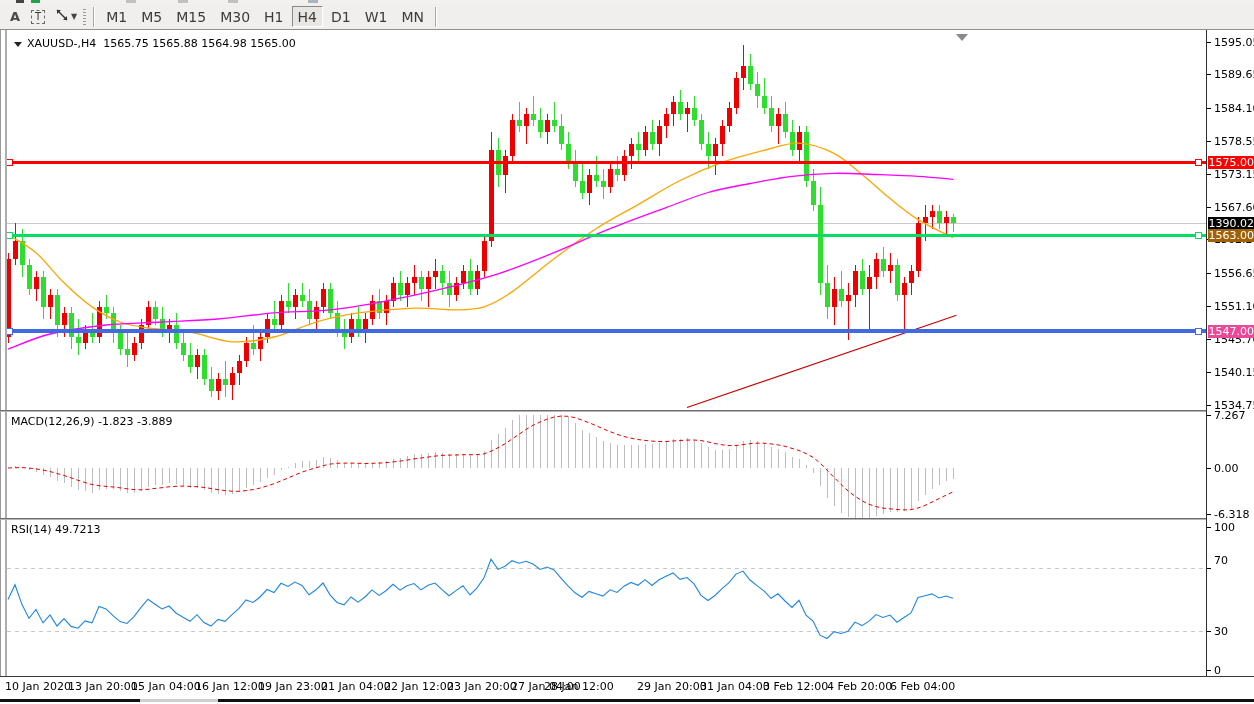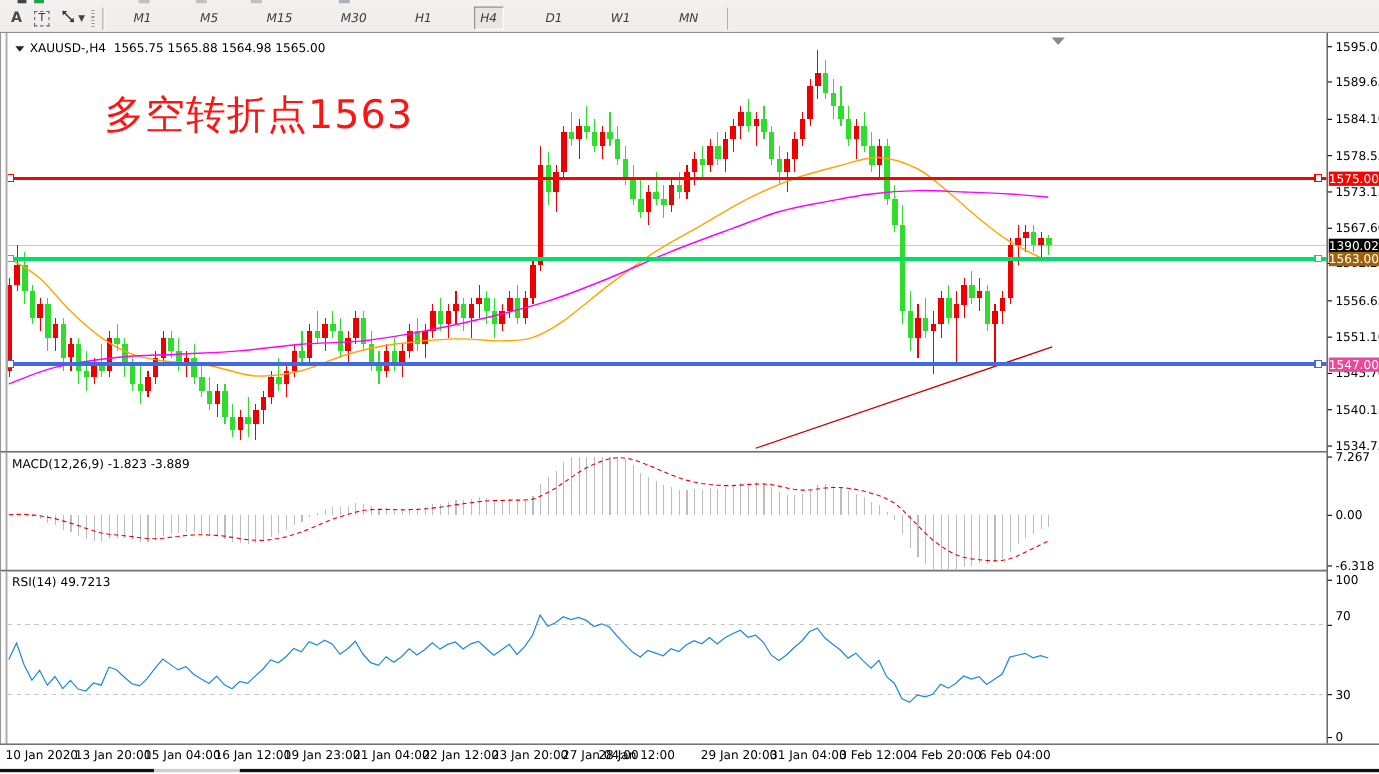--- a/index.html
+++ b/index.html
@@ -14,42 +14,42 @@
            border-bottom:1px solid #8f8f8f;display:flex;align-items:center;padding-left:4px;}
   .tbtn{height:22px;min-width:22px;display:flex;align-items:center;justify-content:center;
         background:transparent;border:1px solid transparent;color:#3a3a3a;font-size:12px;
         cursor:default;padding:0 4px;}
   .tbtn.letterA{font-weight:bold;color:#4a4a4a;font-size:13px;}
   .tbtn .dashedT{border:1px dashed #6a6a6a;font-size:10px;padding:0 3px;line-height:12px;color:#3a3a3a;}
   .caret{font-size:8px;color:#444;margin-left:2px;}
   .sep{width:2px;height:20px;border-left:1px solid #a8a8a8;border-right:1px solid #ffffff;margin:0 4px;}
   .grip{width:3px;height:16px;margin:0 3px 0 1px;
         background:repeating-linear-gradient(to bottom,#9a9a9a 0 1px,transparent 1px 3px);}
-  .tfbtn{height:21px;padding:0 5px;margin:0 16px;font-size:11px;color:#3c3c3c;background:transparent;
-         border:1px solid transparent;display:flex;align-items:center;cursor:default;font-style:italic;}
+  .tfbtn{height:21px;padding:0 5px;margin:0 1px;font-size:14px;color:#3c3c3c;background:transparent;
+         border:1px solid transparent;display:flex;align-items:center;cursor:default;}
   .tfbtn.active{background:#e7e6e3;border-color:#8a8a8a #ffffff #ffffff #8a8a8a;}
   
   .left-edge{position:absolute;left:0;top:30px;width:7px;height:665px;background:#ffffff;
              border-left:1px solid #9a9a9a;border-right:2px solid #aeaeae;}
   .panel{position:absolute;left:7px;width:1199px;background:#ffffff;}
   .panel svg{position:absolute;left:0;top:0;}
   svg rect,svg line{shape-rendering:crispEdges;}
   .splitter{position:absolute;left:0;width:1254px;height:2px;background:#b5b5b5;border-top:1px solid #6d6d6d;}
   .chart-title{position:absolute;left:7px;top:7px;font-size:11px;color:#000;white-space:pre;}
   .tri-down{display:inline-block;width:0;height:0;border-left:4px solid transparent;
             border-right:4px solid transparent;border-top:5px solid #222;margin-right:5px;}
   .annotation{position:absolute;left:88px;top:50px;font-size:36px;letter-spacing:1px;
               font-family:"DejaVu Sans",sans-serif;white-space:nowrap;}
   .ind-label{position:absolute;left:4px;top:3px;font-size:11px;color:#000;}
   
   .price-axis{position:absolute;left:1206px;top:30px;width:48px;height:646px;background:#ffffff;
               border-left:1px solid #2e2e2e;font-size:11px;color:#000;}
   .tick-line{position:absolute;left:0;width:4px;height:1px;background:#000;}
   .tick-text{position:absolute;left:7px;white-space:nowrap;}
-  .badge{position:absolute;left:1px;width:46px;height:13px;line-height:13px;text-align:left;
+  .badge{position:absolute;left:1px;width:46px;height:13px;line-height:13px;text-align:right;
          font-size:11px;white-space:nowrap;}
   
   .time-axis{position:absolute;left:0;top:676px;width:1254px;height:19px;background:#ffffff;
              border-top:1px solid #3a3a3a;font-size:11px;color:#000;}
   .time-axis span{position:absolute;top:3px;white-space:nowrap;}
   .bottom-strip{position:absolute;left:0;top:695px;width:1254px;height:9px;background:#ffffff;}
   .bottom-strip .bar{position:absolute;top:4px;height:3px;background:#111;}
   .bottom-strip .gap{position:absolute;top:4px;height:3px;background:#cfcfcf;}
 </style>
 </head>
@@ -387,21 +387,20 @@
         <rect x="1188.5" y="129" width="6" height="6" fill="#fff" stroke="#FF0000"></rect>
         <rect x="0" y="204" width="1199" height="3" fill="#00DE65"></rect>
         <rect x="-0.5" y="202" width="6" height="6" fill="#fff" stroke="#00DE65"></rect>
         <rect x="1188.5" y="202" width="6" height="6" fill="#fff" stroke="#00DE65"></rect>
         <rect x="0" y="299" width="1199" height="4" fill="#4169E1"></rect>
         <rect x="-0.5" y="298" width="6" height="6" fill="#fff" stroke="#4169E1"></rect>
         <rect x="1188.5" y="298" width="6" height="6" fill="#fff" stroke="#4169E1"></rect>
         <polygon points="949,4 961,4 955,11" fill="#8a8a8a"></polygon>
       </svg>
     <div class="chart-title"><span class="tri-down"></span><span>XAUUSD-,H4  1565.75 1565.88 1564.98 1565.00</span></div>
-    <div class="annotation" id="annotation" style="color: rgb(255, 20, 20);">多空转折点1563</div>
   </div>
 
   <div class="splitter" style="top:410px;"></div>
 
   <div class="panel" id="panel-macd" style="top:412px;height:106px;">
     <svg id="svg-macd" width="1199" height="106">
         <g>
           <line x1="1.5" y1="56" x2="1.5" y2="56.0" stroke="#BDBDBD"></line>
           <line x1="8.5" y1="56" x2="8.5" y2="54.3" stroke="#BDBDBD"></line>
           <line x1="15.5" y1="56" x2="15.5" y2="55.2" stroke="#BDBDBD"></line>

